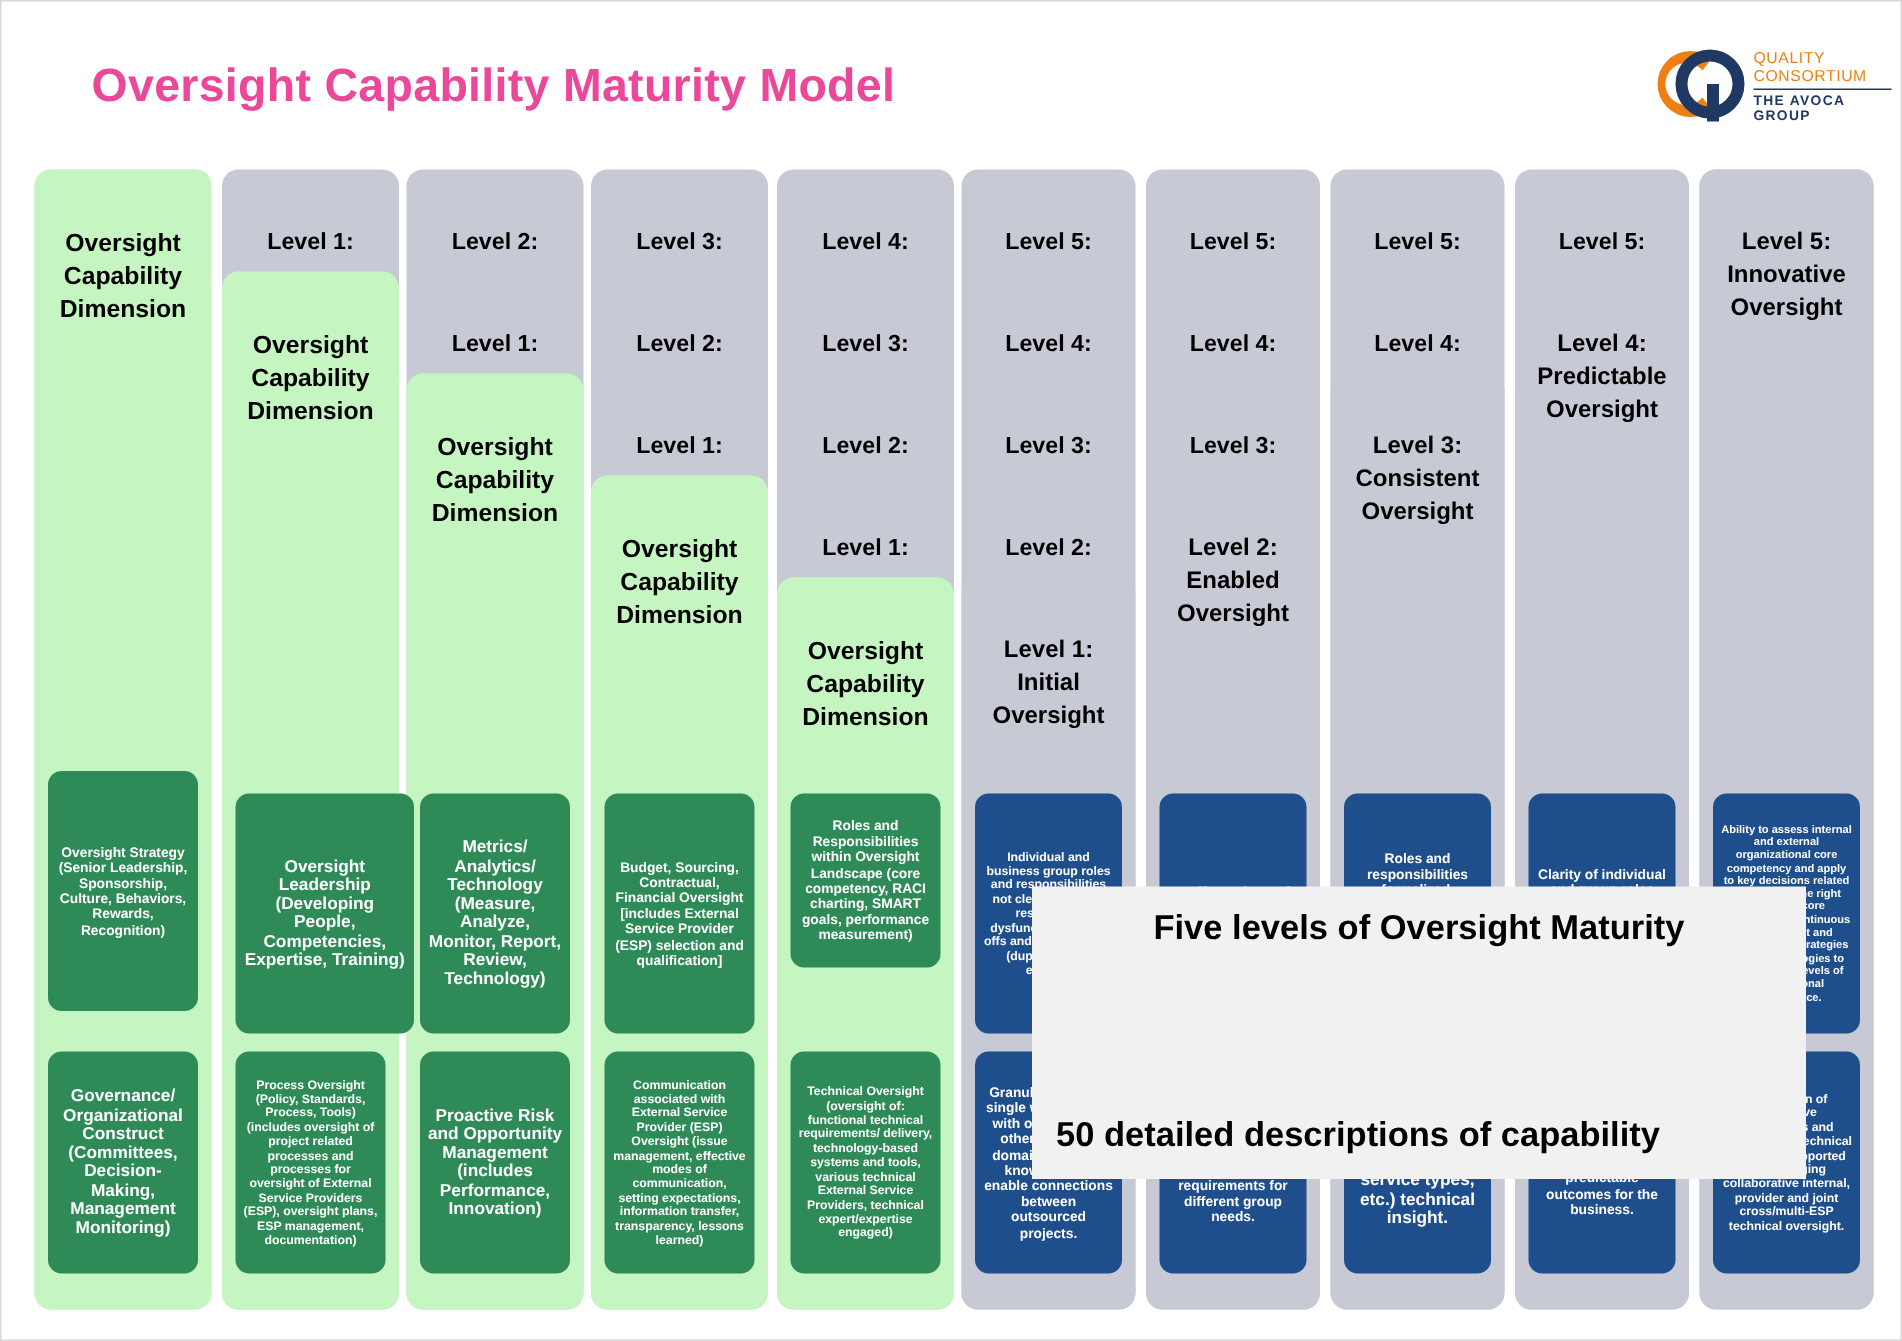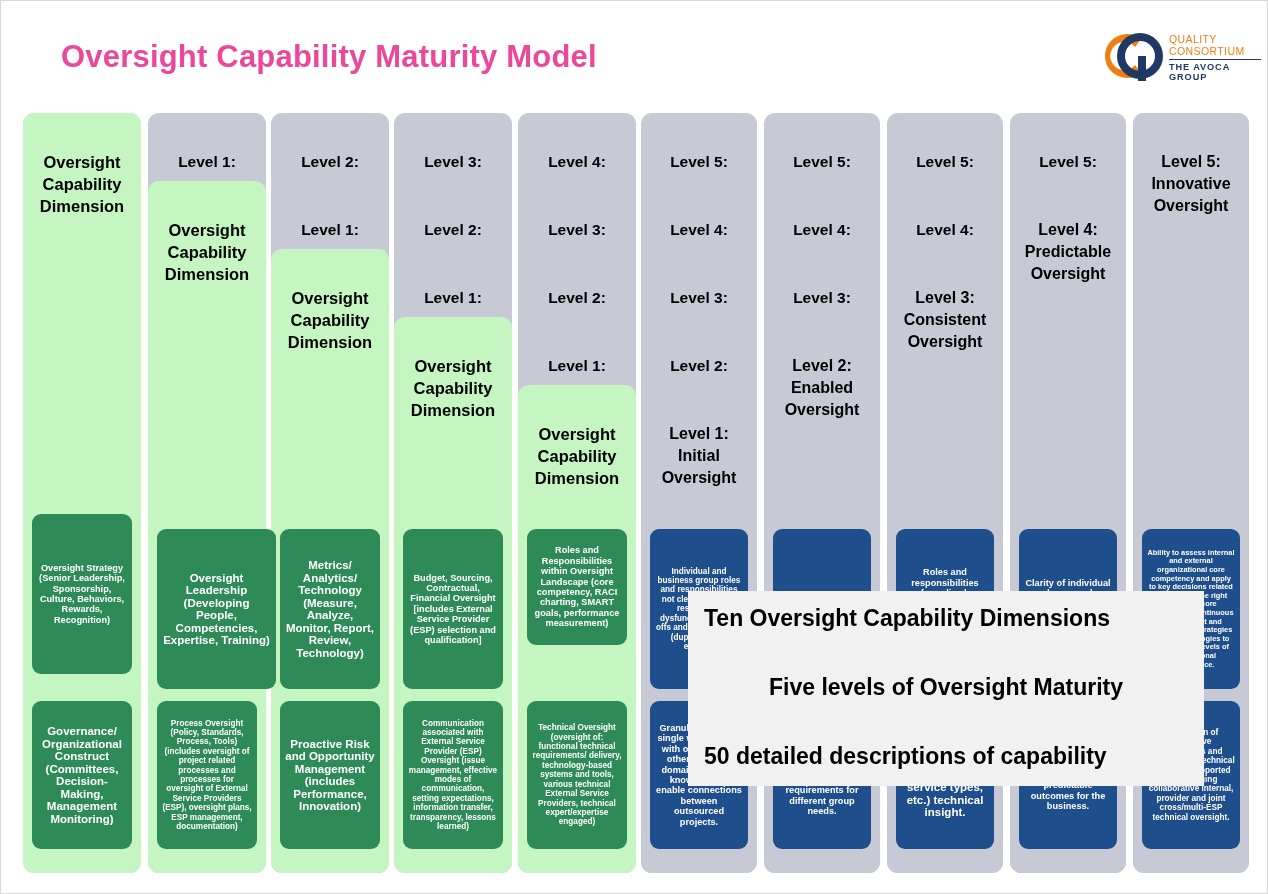--- a/index.html
+++ b/index.html
@@ -272,18 +272,17 @@
 Oversight</div>
       <div class="chip b" style="left: 1141px; width: 98px; top: 528px; height: 160px; z-index: 34; font-size: 7.4px; line-height: 8.6px;">
         <span>Ability to assess internal and external organizational core competency and apply to key decisions related to selecting the right resource; core competency continuous improvement and development strategies and methodologies to reach higher levels of organizational performance.</span>
       </div>
       <div class="chip b" style="left: 1141px; width: 98px; top: 700px; height: 148px; z-index: 34; font-size: 8.2px; line-height: 9.4px;">
         <span>Application of innovative approaches and solutions for technical oversight supported by leveraging collaborative internal, provider and joint cross/multi-ESP technical oversight.</span>
       </div>
     </div>
 
   <div class="callout">
-    <div class="c-l1">Ten Oversight Capability Dimensions</div>
     <div class="c-l2">Five levels of Oversight Maturity</div>
     <div class="c-l3">50 detailed descriptions of capability</div>
   </div>
 
 </div>
 
 </body></html>

